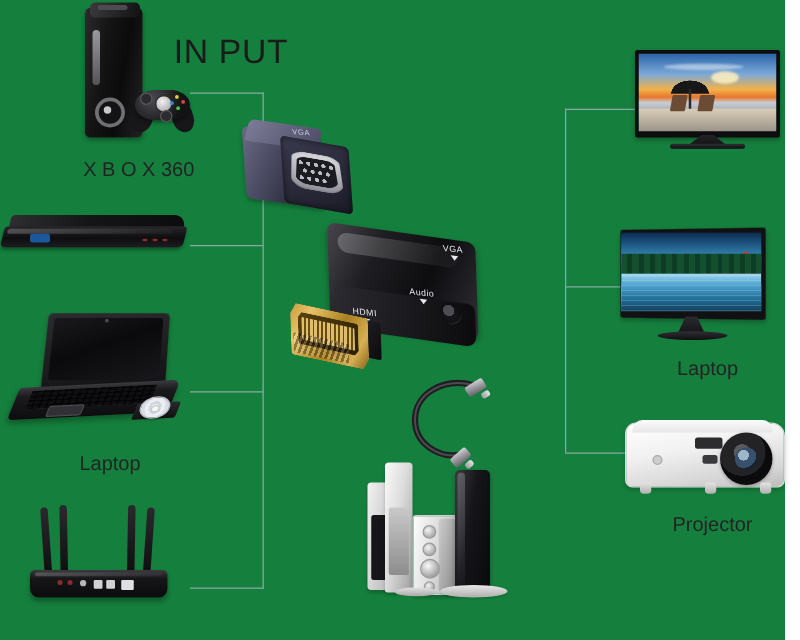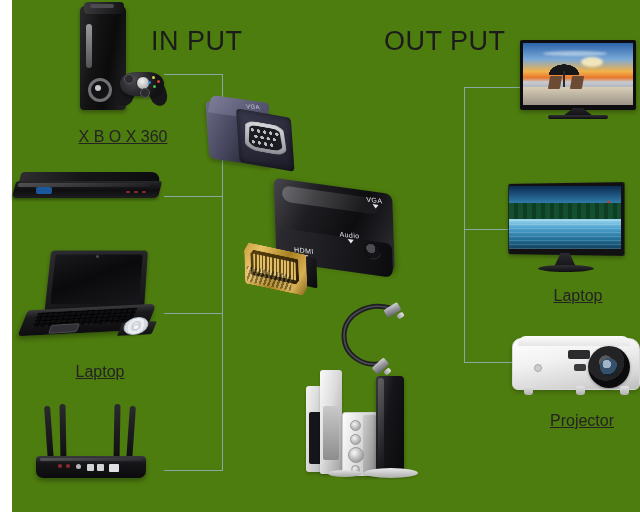--- a/index.html
+++ b/index.html
@@ -3,21 +3,21 @@
 <meta charset="utf-8">
 <style>
   html,body{margin:0;padding:0;}
   body{
     width:640px;height:512px;
     background:#ffffff;
     font-family:"Liberation Sans", sans-serif;
     overflow:hidden;
     position:relative;
   }
-  .stage{position:absolute;left:12px;top:0;width:628px;height:512px;background:#4d7c0f;}
+  .stage{position:absolute;left:0;top:0;width:628px;height:512px;background:#15803d;}
 
   
   .heading{
     position:absolute;
     font-size:27px;
     letter-spacing:0.5px;
     color:#1b1b1b;
     font-weight:400;
     white-space:nowrap;
     font-family:"Liberation Sans", sans-serif;
@@ -26,21 +26,20 @@
   #hd-output{left:372px;top:26px;}
 
   
   .caption{
     position:absolute;
     font-size:16px;
     color:#232323;
     white-space:nowrap;
     text-align:center;
     font-family:"Liberation Sans", sans-serif;
-    text-decoration:underline;
   }
   .caption.serif{
     font-family:"Liberation Serif", serif;
     font-weight:bold;
     font-size:14px;
     color:#1a1a1a;
   }
 
   
   .line{position:absolute;background:#86a9a1;}
@@ -506,21 +505,20 @@
   .ac-tip{position:absolute;width:5px;height:7px;background:linear-gradient(180deg,#e4e4e8,#9a9aa0);border-radius:2px;}
 
   
 </style>
 </head>
 <body>
 
 <div class="stage">
 
   <div class="heading" id="hd-input">IN PUT</div>
-  <div class="heading" id="hd-output">OUT PUT</div>
 
   <div class="line v" style="left:210px;top:74px;height:397px;"></div>
   <div class="line h" style="left:152px;top:74px;width:59px;"></div>
   <div class="line h" style="left:152px;top:196px;width:59px;"></div>
   <div class="line h" style="left:152px;top:313px;width:59px;"></div>
   <div class="line h" style="left:152px;top:470px;width:59px;"></div>
 
   <div class="line v" style="left:452px;top:87px;height:275px;"></div>
   <div class="line h" style="left:452px;top:87px;width:56px;"></div>
   <div class="line h" style="left:452px;top:229px;width:56px;"></div>

